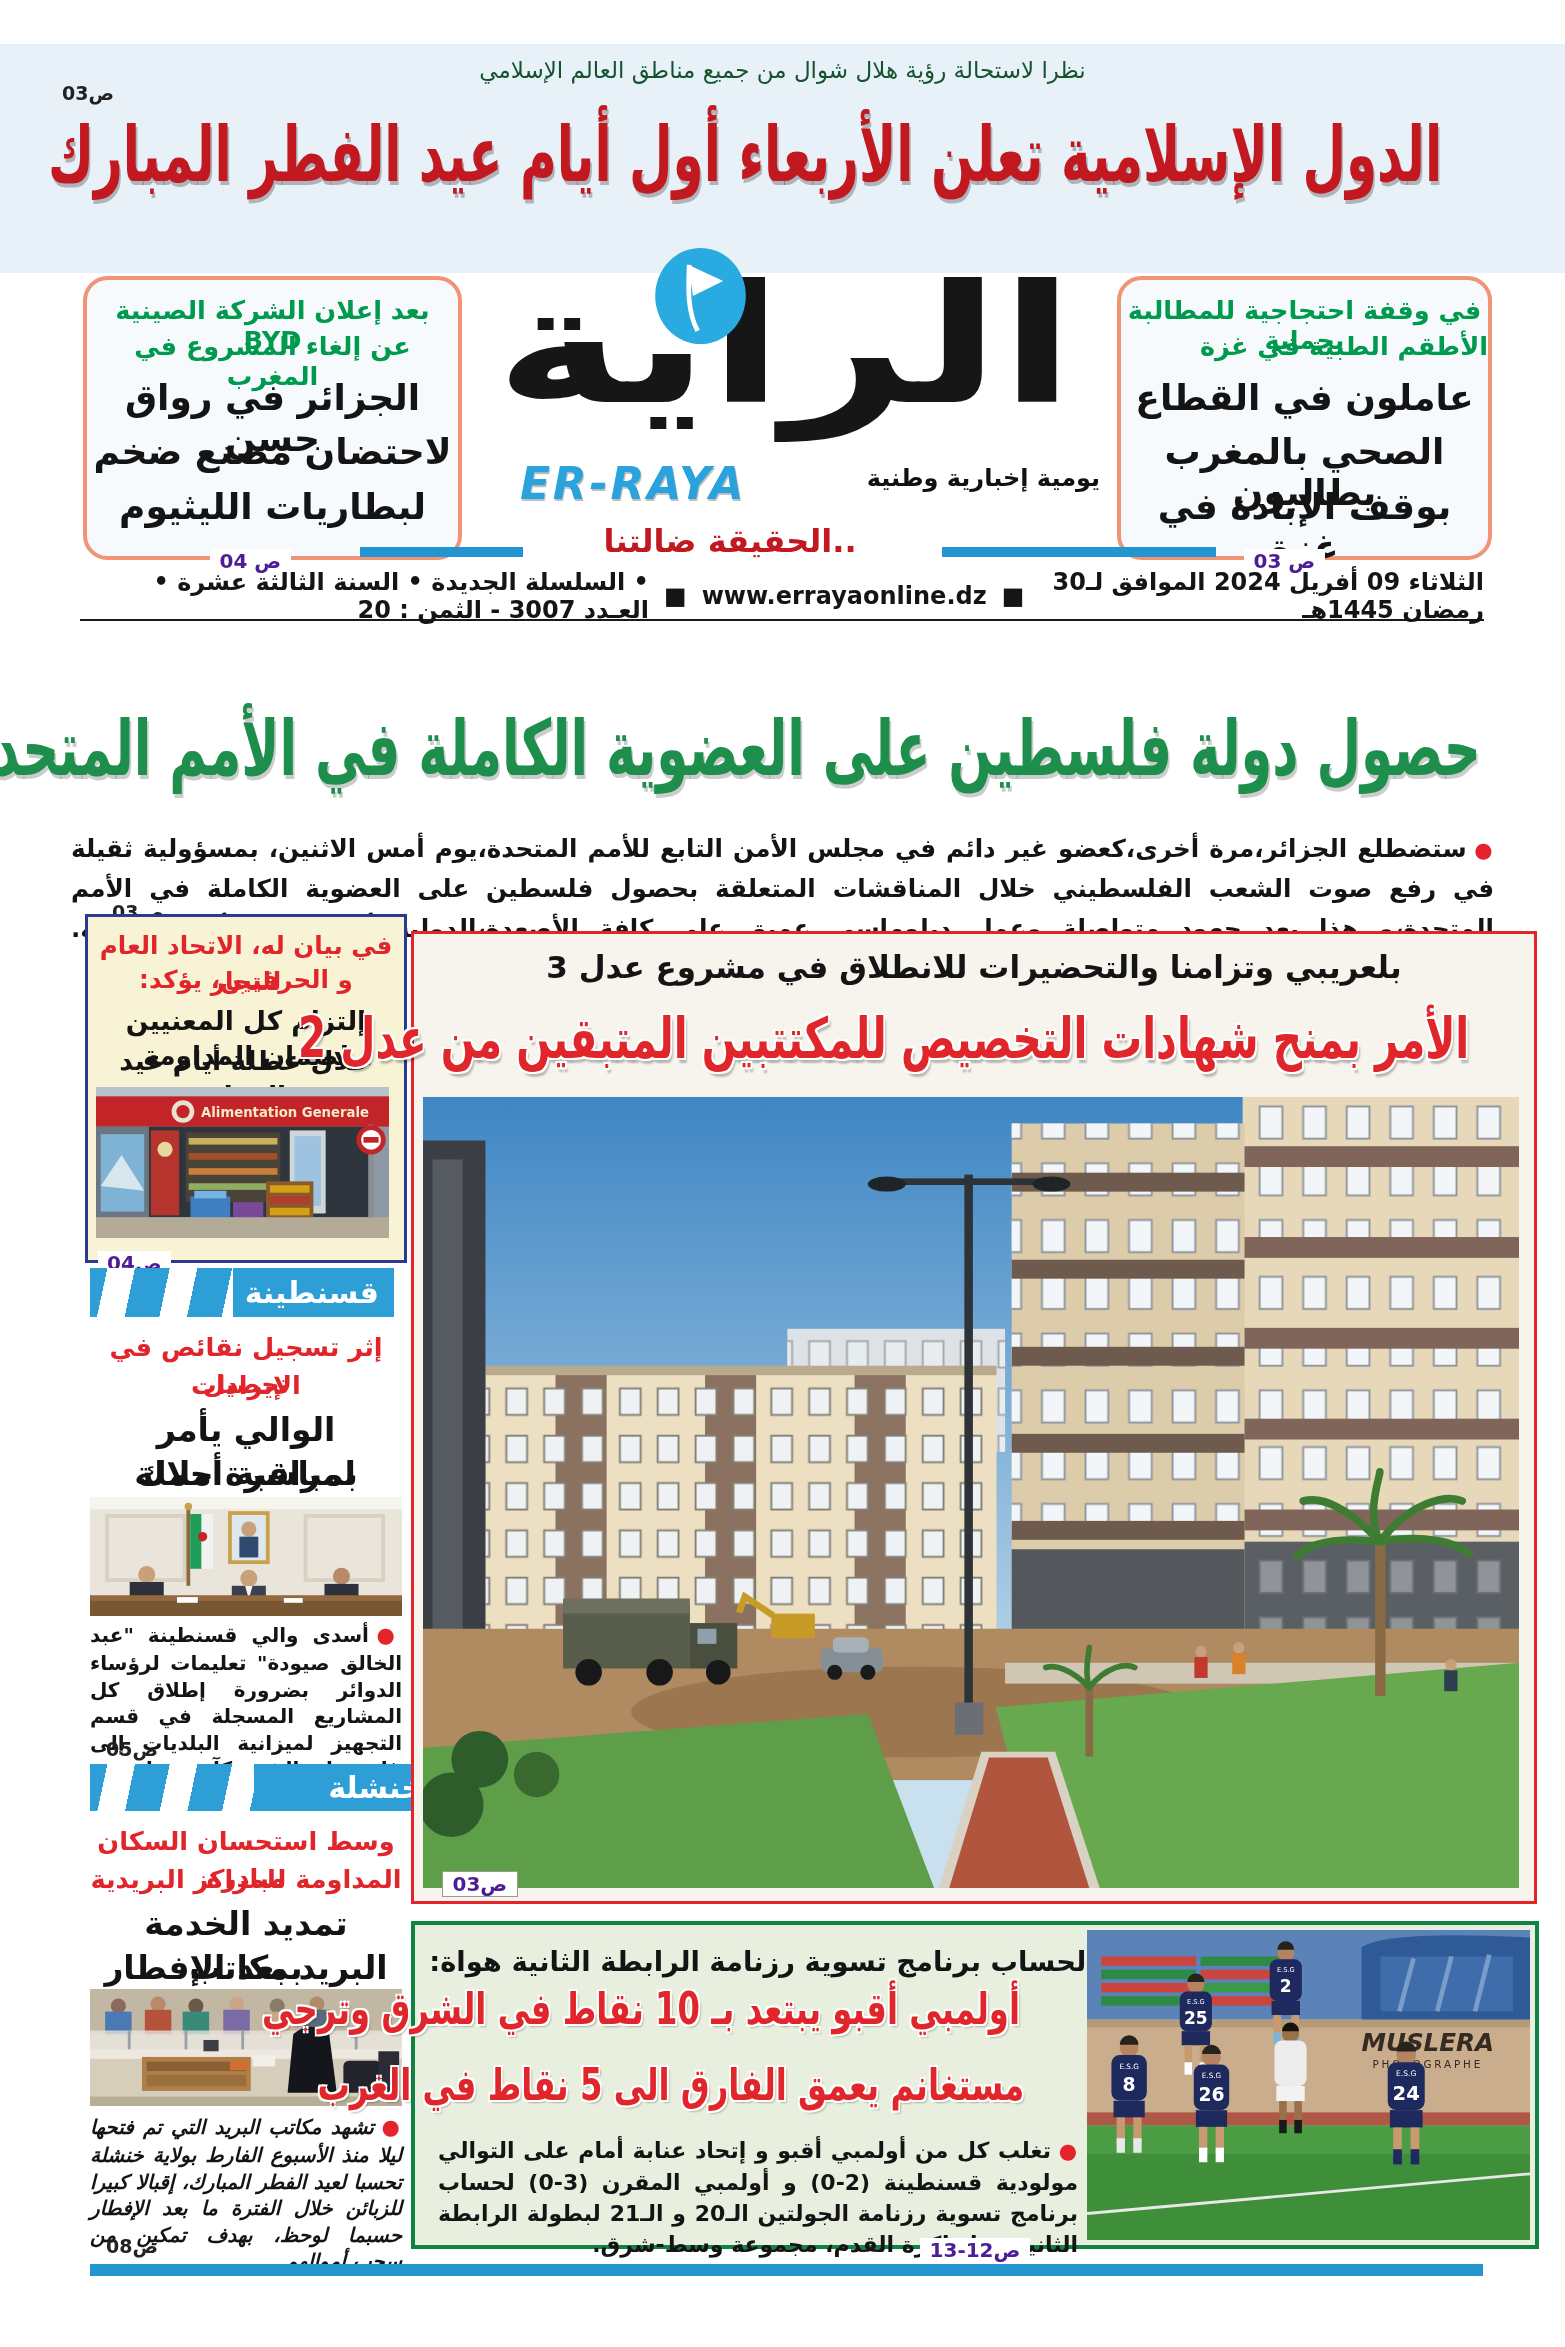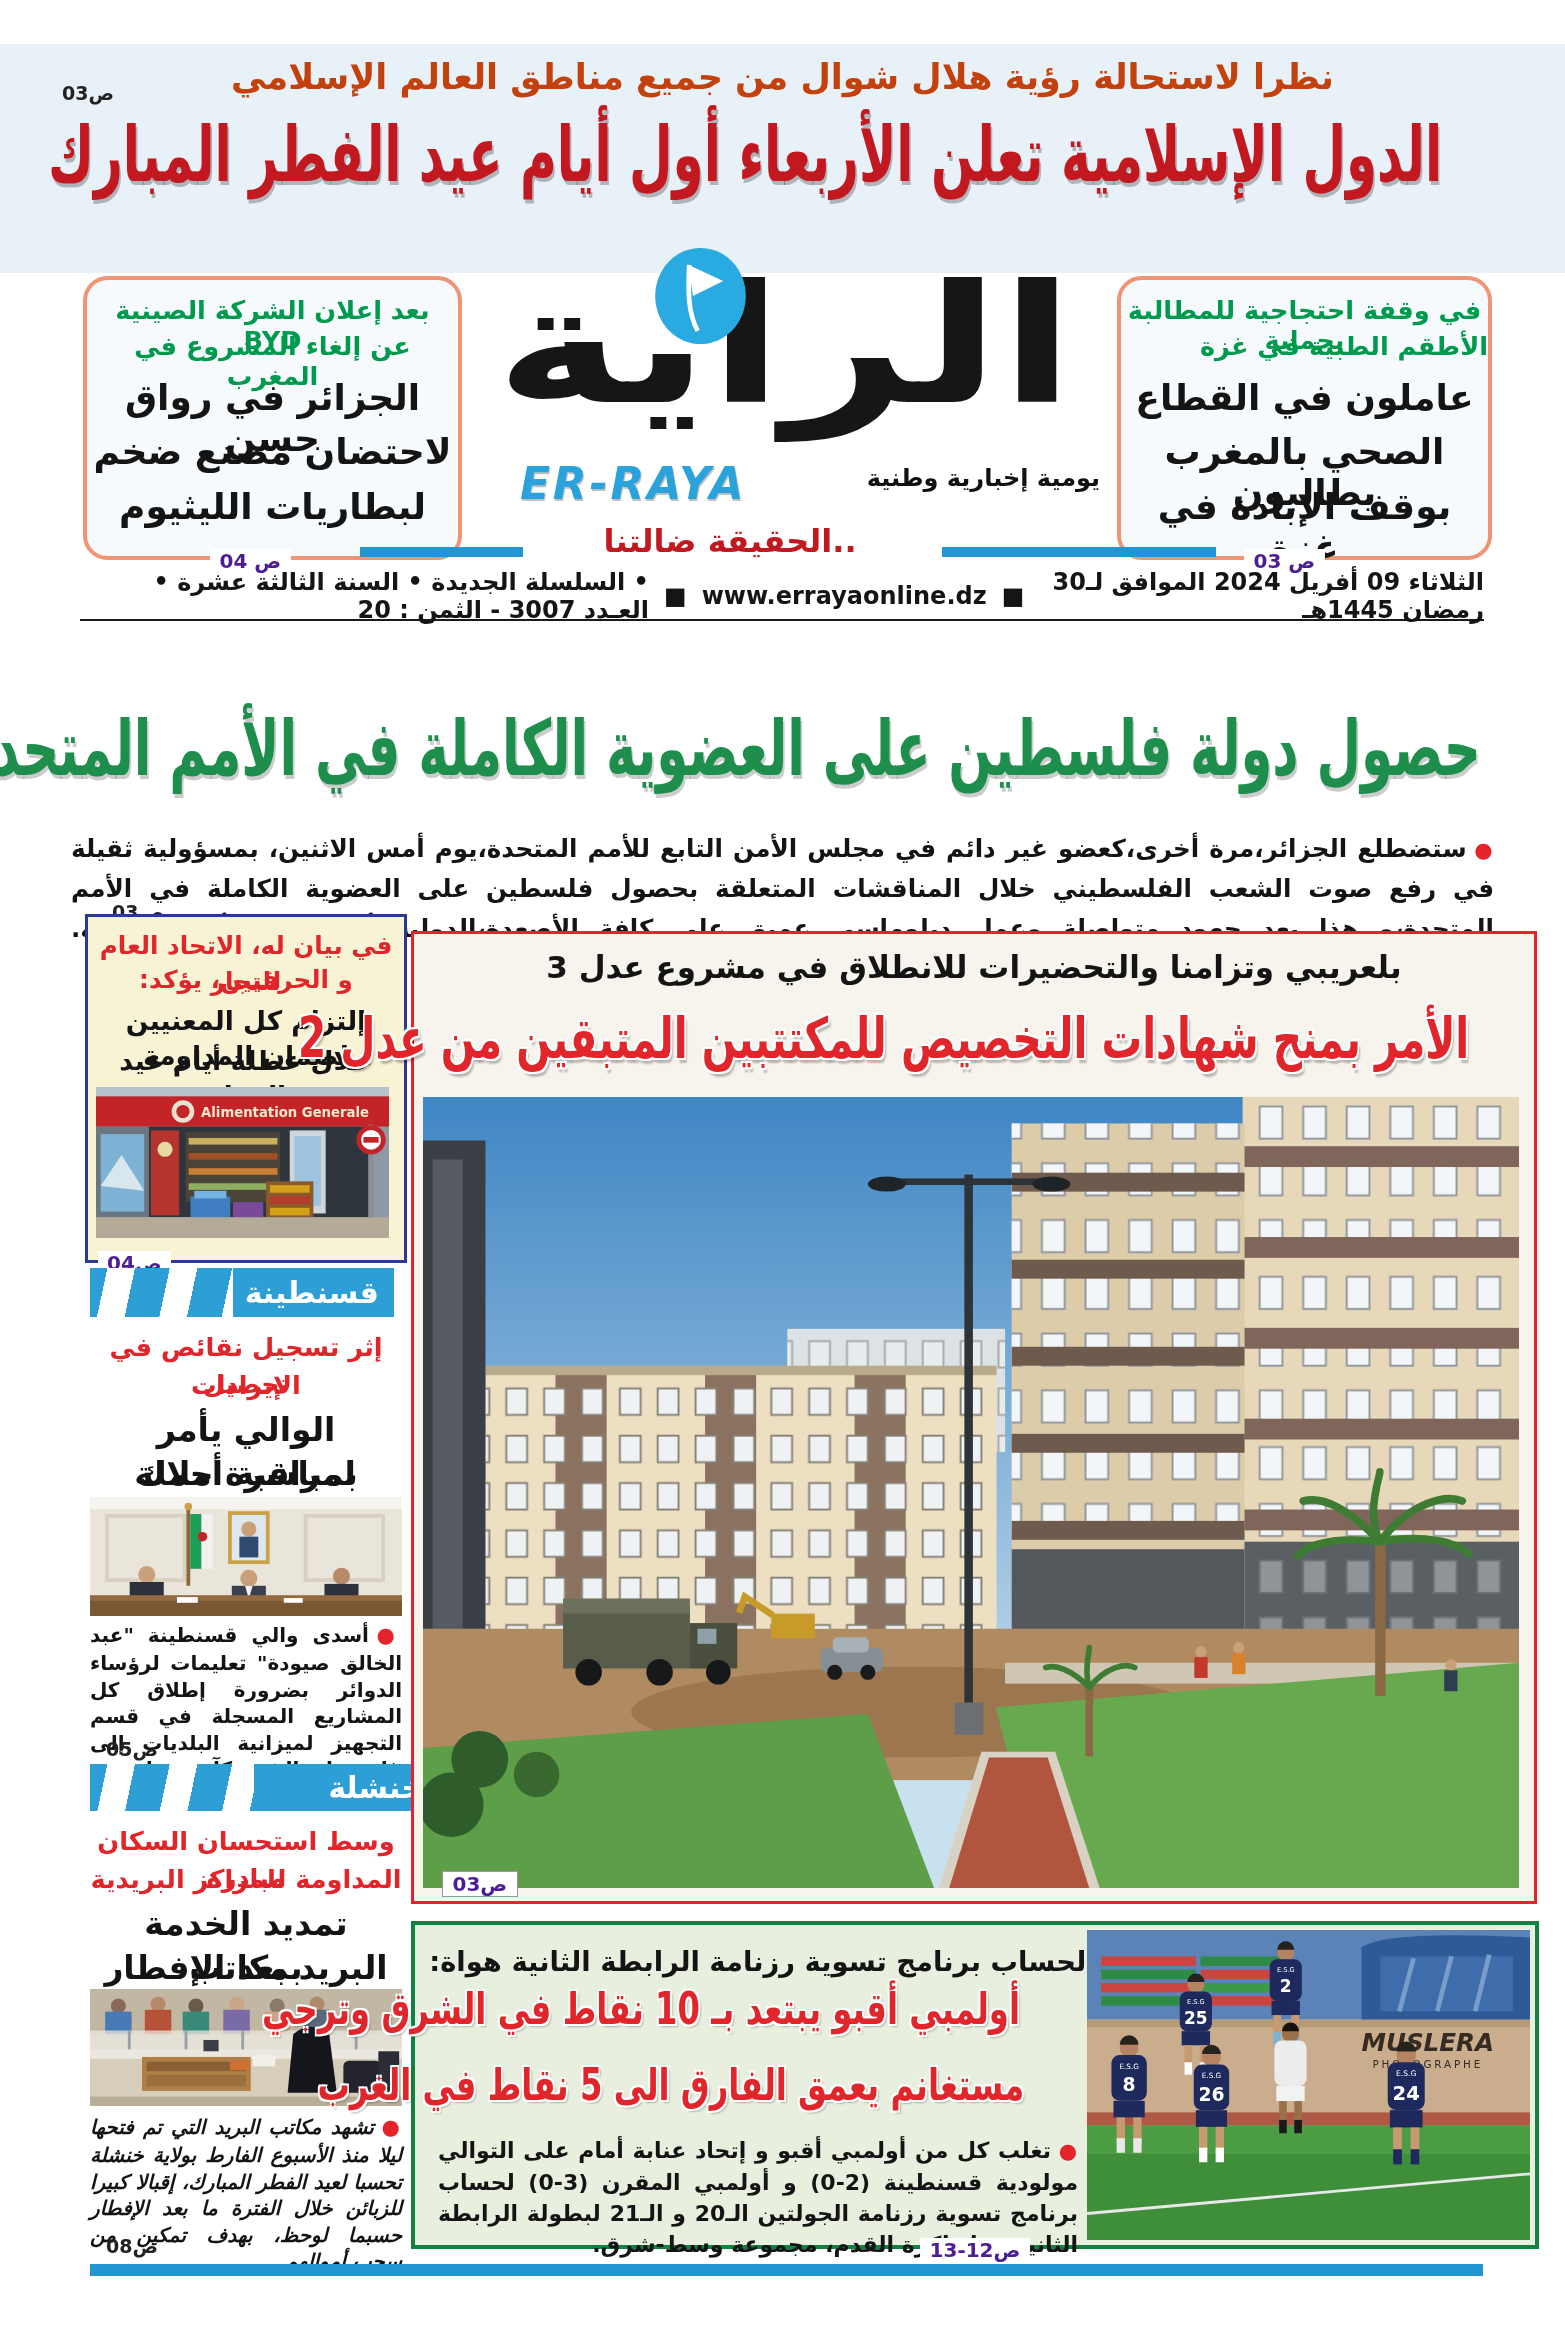--- a/index.html
+++ b/index.html
@@ -5,21 +5,21 @@
   html,body{margin:0;padding:0;background:#fff;}
   .page{
     position:relative;width:1565px;height:2348px;background:#ffffff;
     font-family:"DejaVu Sans",sans-serif;direction:rtl;overflow:hidden;color:#111;
   }
   .c{position:absolute;}
   .ctr{text-align:center;}
   .nowrap{white-space:nowrap;display:inline-block;}
   
   .top-strip{background:#e9f1f8;}
-  .kicker-top{font-size:35px;font-weight:bold;color:#c2410c;}
+  .kicker-top{font-size:23px;font-weight:normal;color:#14532d;}
   .red-head span{font-size:59px;font-weight:bold;color:#c2181f;transform:scale(.85,1.3);transform-origin:center;text-shadow:1.9px 2.8px 0 rgba(0,0,0,.25);}
   .pref{font-size:19px;font-weight:bold;color:#222;}
   
   .sbox{border:4.7px solid #f09475;border-radius:24.6px;background:#f7fafd;text-align:center;}
   .green-k{font-size:25.6px;font-weight:bold;color:#009a4e;}
   .box-h{font-size:36px;font-weight:bold;color:#141414;}
   .chip{position:absolute;background:#fff;padding:0 9.5px;font-size:20px;font-weight:bold;color:#4c1d95;}
   
   .logo-ar{font-size:161px;font-weight:bold;color:#161616;line-height:1;transform:scale(1.35,1.02);transform-origin:center;}
   .logo-lat{font-size:44px;font-weight:bold;font-style:italic;color:#2aa3dc;letter-spacing:2.8px;text-shadow:0.9px 1.9px 0 rgba(0,0,0,.25);}

